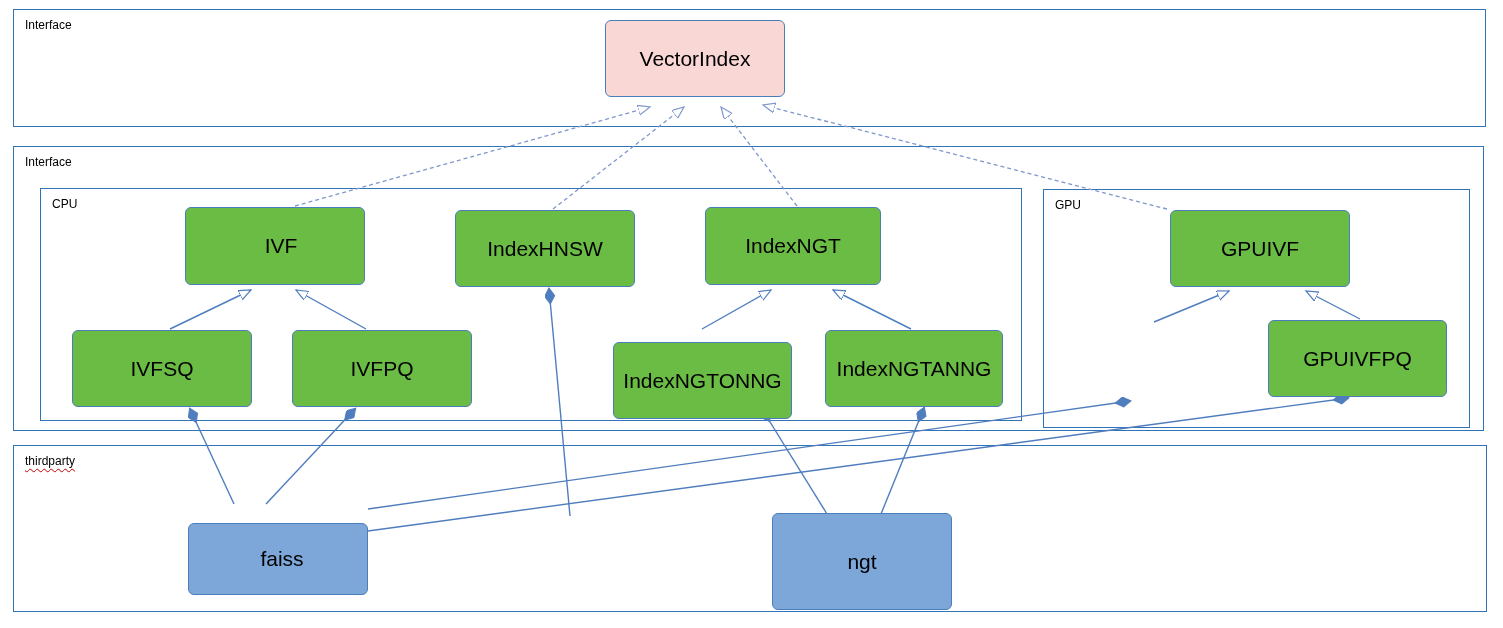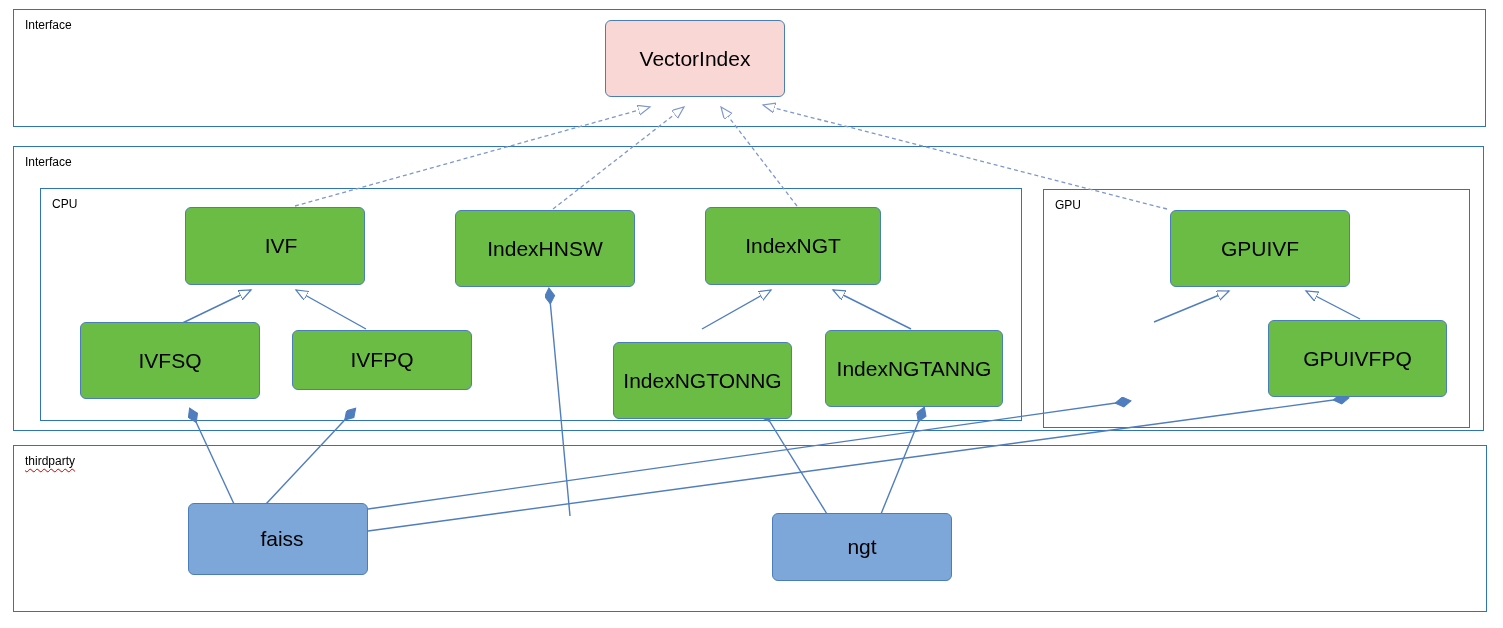--- a/index.html
+++ b/index.html
@@ -120,43 +120,43 @@
   </div>
 
   <div class="node green" style="left:1170px;top:210px;width:180px;height:77px;">
     <span class="nlabel">GPUIVF</span>
   </div>
 
   <div class="node green" style="left:705px;top:207px;width:176px;height:78px;">
     <span class="nlabel">IndexNGT</span>
   </div>
 
-  <div class="node green" style="left:72px;top:322px;width:180px;height:77px;margin-left:8px;">
+  <div class="node green" style="left:72px;top:330px;width:180px;height:77px;">
     <span class="nlabel">IVFSQ</span>
   </div>
 
-  <div class="node green" style="left:292px;top:330px;width:180px;height:60px;">
+  <div class="node green" style="left:292px;top:330px;width:180px;height:77px;">
     <span class="nlabel">IVFPQ</span>
   </div>
 
   <div class="node green" style="left:613px;top:330px;width:179px;height:77px;margin-top:12px;">
     <span class="nlabel">IndexNGTONNG</span>
   </div>
 
   <div class="node green" style="left:825px;top:330px;width:178px;height:77px;">
     <span class="nlabel">IndexNGTANNG</span>
   </div>
 
 
   <div class="node green" style="left:1268px;top:320px;width:179px;height:77px;">
     <span class="nlabel">GPUIVFPQ</span>
   </div>
 
-  <div class="node blue" style="left:188px;top:503px;width:180px;height:72px;padding-left:8px;">
+  <div class="node blue" style="left:188px;top:523px;width:180px;height:72px;padding-left:8px;">
     <span class="nlabel">faiss</span>
   </div>
 
 
-  <div class="node blue" style="left:772px;top:513px;width:180px;height:68px;">
+  <div class="node blue" style="left:772px;top:513px;width:180px;height:97px;">
     <span class="nlabel">ngt</span>
   </div>
 
 </div>
 
 </body></html>

